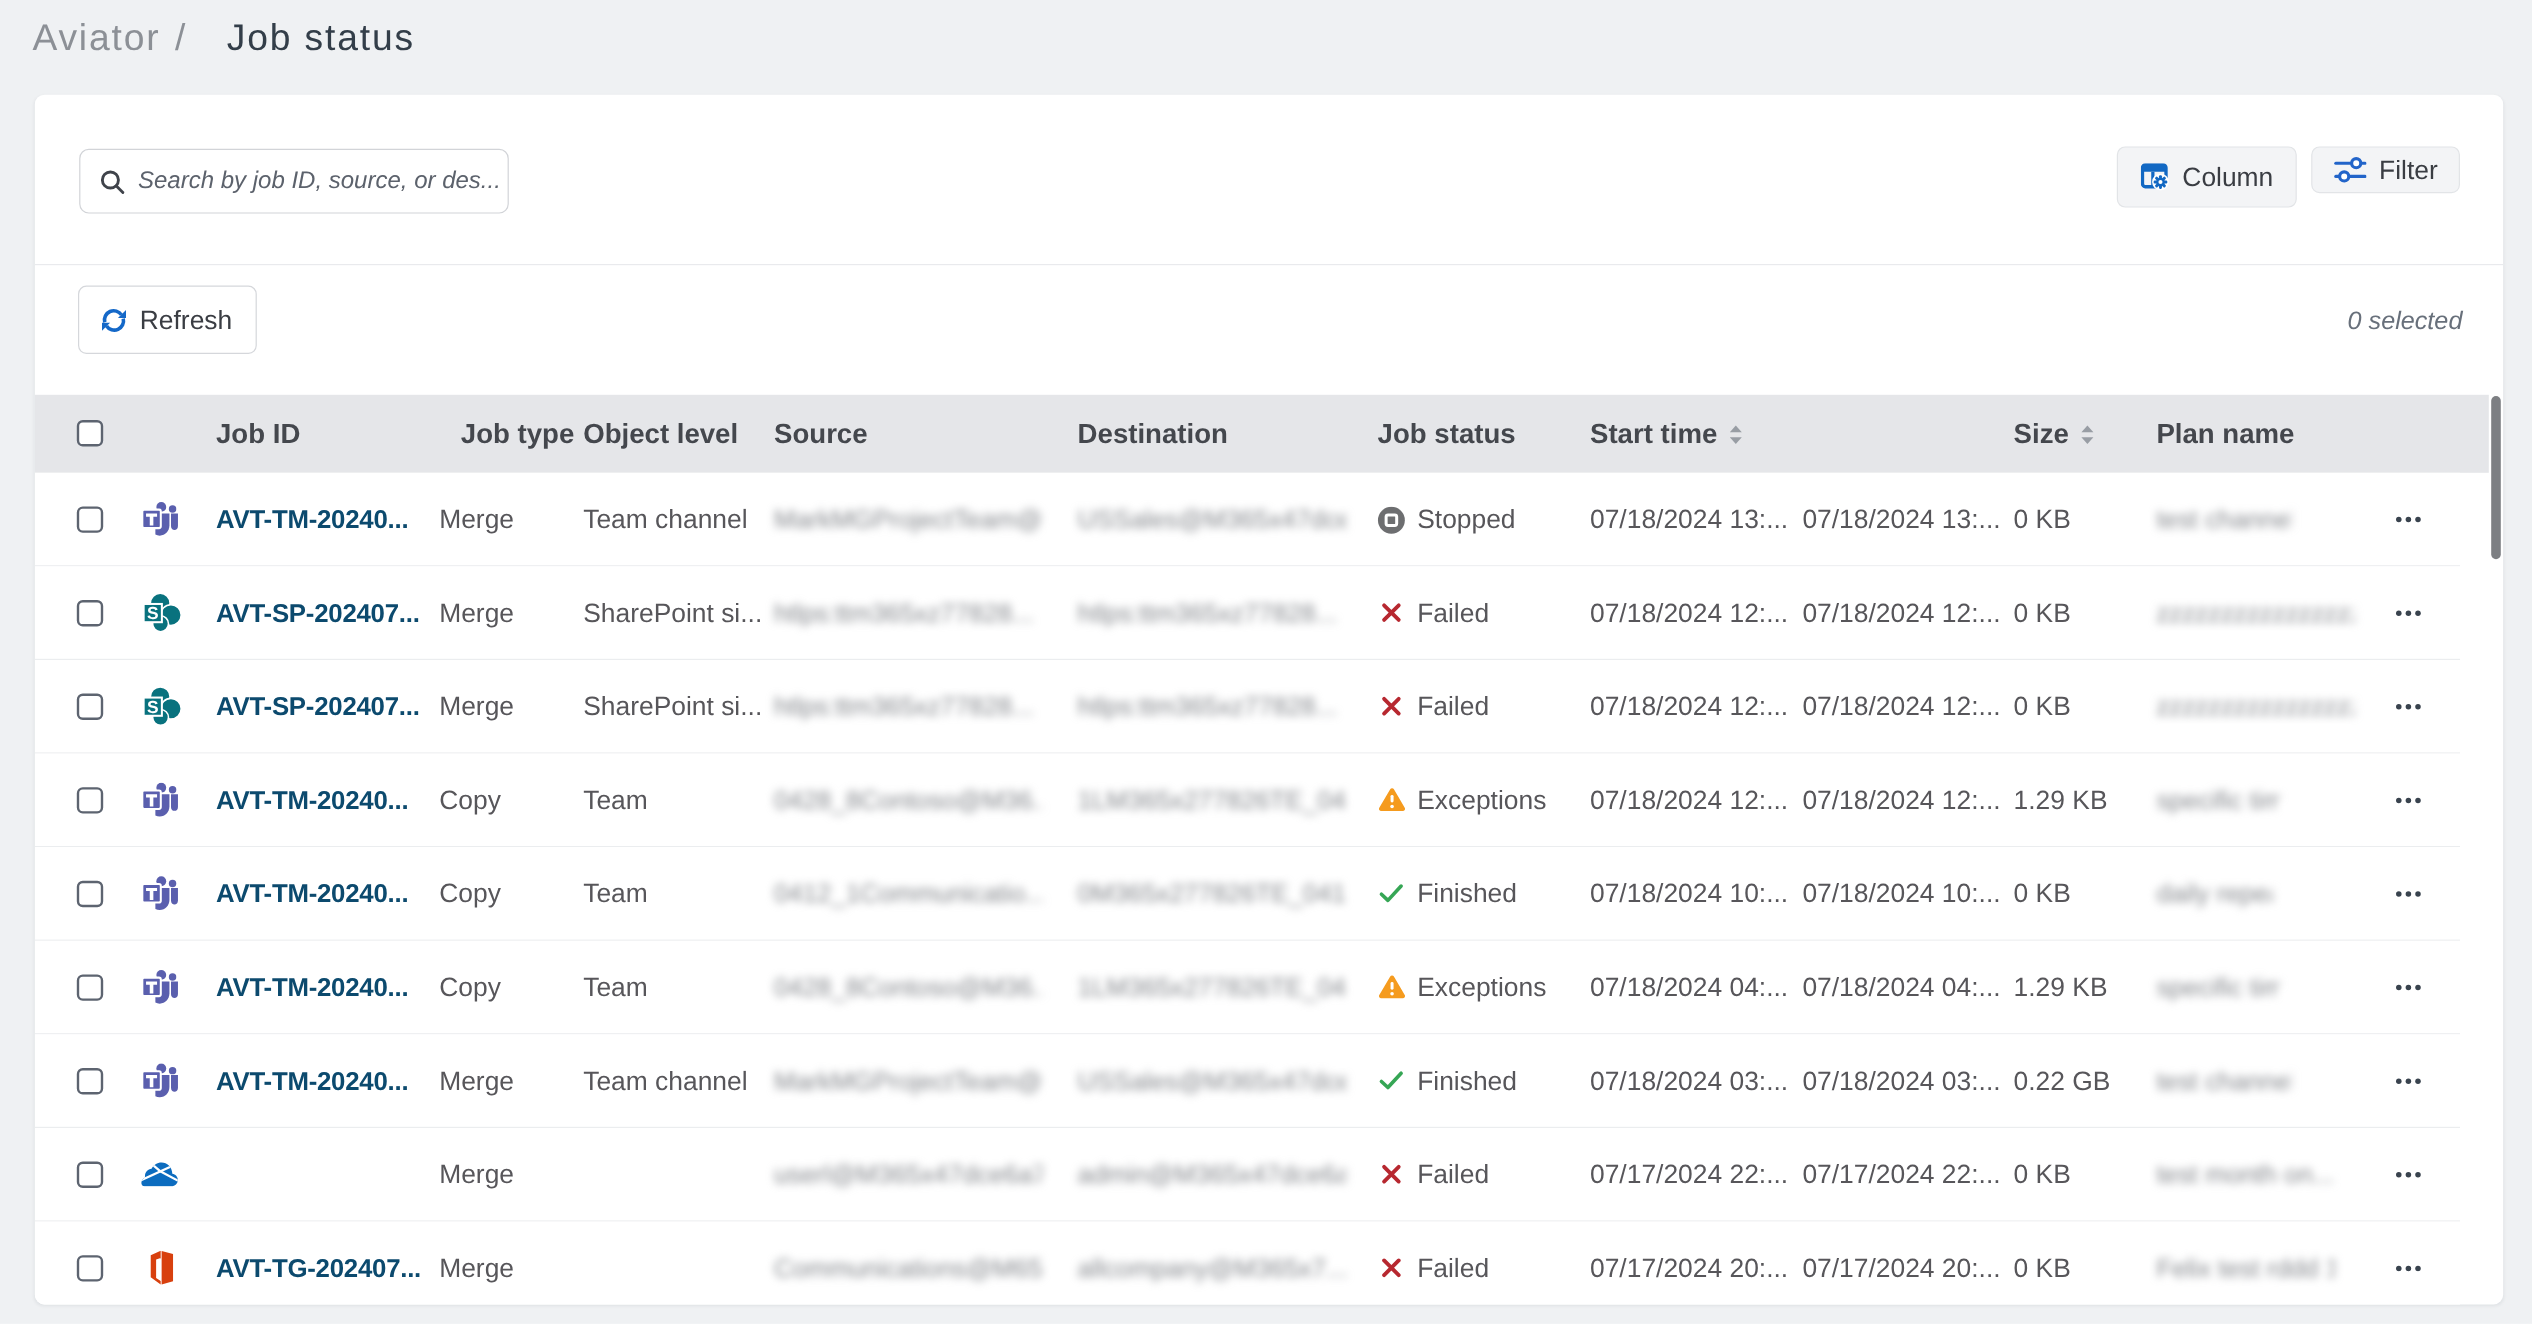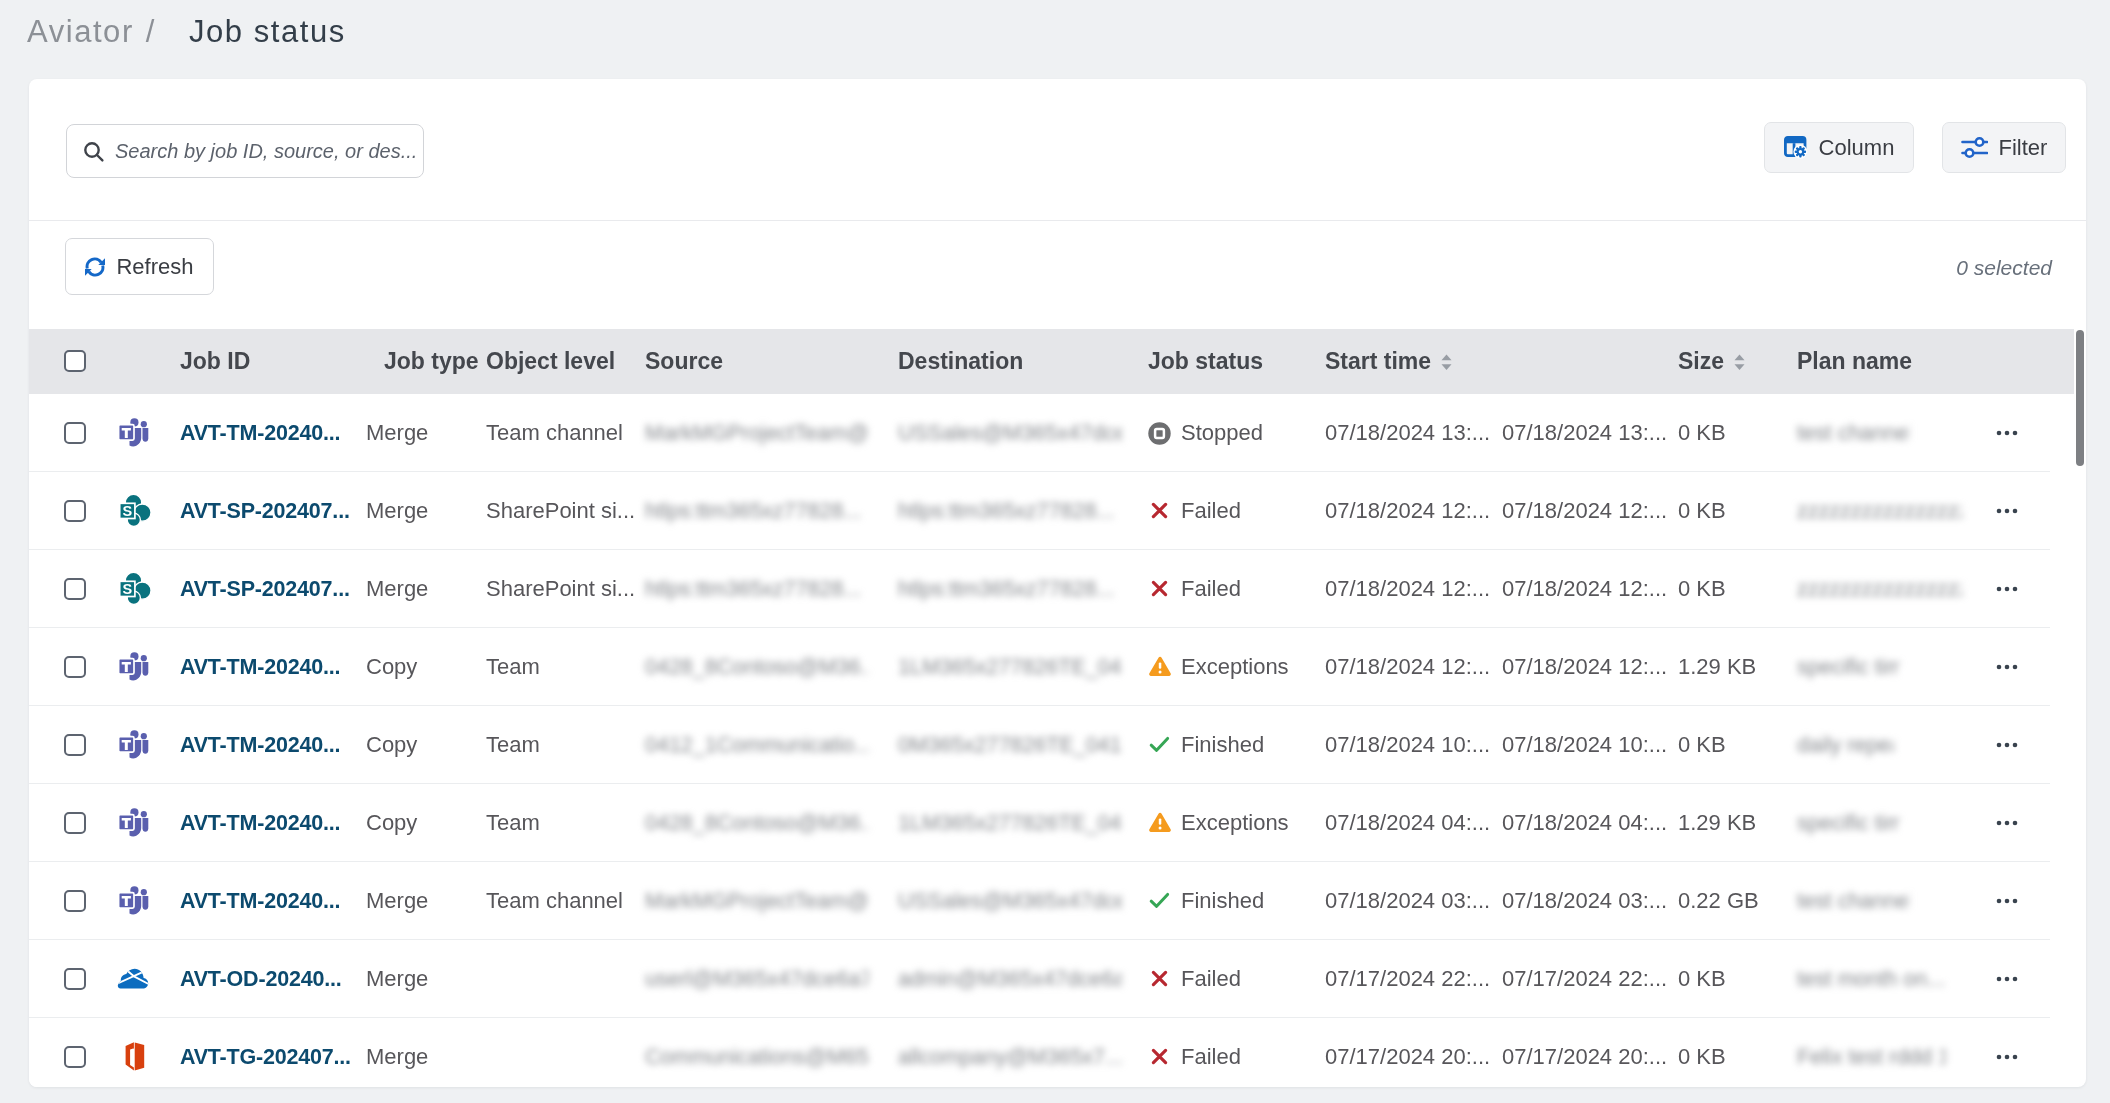--- a/index.html
+++ b/index.html
@@ -6,21 +6,21 @@
 html,body { width:2110px; height:1103px; background:#eff1f3; font-family:"Liberation Sans", sans-serif; overflow:hidden; }
 .crumb { position:absolute; left:27px; top:14px; font-size:31px; letter-spacing:1.55px; color:#8c9096; white-space:nowrap; }
 .crumb .sep { margin:0 33px 0 12px; color:#8c9096; }
 .crumb .cur { color:#333e49; }
 .card { position:absolute; left:29px; top:79px; width:2057px; height:1008px; background:#ffffff; border-radius:8px; box-shadow:0 1px 3px rgba(20,30,40,.07); overflow:hidden; }
 .search { position:absolute; left:37px; top:45px; width:358px; height:54px; border:1px solid #d2d4d8; border-radius:8px; background:#fff; }
 .search svg { position:absolute; left:16px; top:16px; }
 .search .ph { position:absolute; left:48px; top:0; line-height:52px; font-size:20px; font-style:italic; color:#5c626c; white-space:nowrap; }
 .btn { position:absolute; display:flex; align-items:center; justify-content:center; gap:11px; border-radius:7px; font-size:22px; color:#3a3d43; }
 .btn-col { left:1735px; top:43px; width:150px; height:51px; background:#f3f4f6; border:1px solid #e2e4e7; }
-.btn-fil { left:1897px; top:43px; width:124px; height:51px; background:#f3f4f6; border:1px solid #e2e4e7;margin-left:16px; }
+.btn-fil { left:1897px; top:43px; width:124px; height:39px; background:#f3f4f6; border:1px solid #e2e4e7; }
 .tbdiv { position:absolute; left:0; top:141px; width:2057px; height:1px; background:#e9eaed; }
 .btn-ref { left:36px; top:159px; width:149px; height:57px; background:#ffffff; border:1px solid #d5d7db; }
 .selected { position:absolute; right:34px; top:177px; font-size:21px; font-style:italic; color:#68707b; }
 .thead { position:absolute; left:0; top:250px; width:2045px; height:65px; background:#e5e6e9; }
 .thead .cb { top:21px; }
 .th { position:absolute; top:0; line-height:65px; font-size:23px; font-weight:bold; color:#44474d; white-space:nowrap; }
 .sort { vertical-align:middle; margin-left:9px; }
 .row { position:absolute; left:0; width:2021px; height:78px; border-bottom:1px solid #ebedef; background:#fff; }
 .cb { position:absolute; left:35px; top:28px; width:22px; height:22px; border:2px solid #5d6470; border-radius:5px; background:#fff; }
 .cell { position:absolute; top:0; line-height:78px; font-size:22px; color:#57565a; white-space:nowrap; }
@@ -330,21 +330,20 @@
           <clipPath id="odc">
             <path d="M8.6 20.6 h17.2 c3.0 0 5.4-2.4 5.4-5.3 0-2.7-2.0-4.9-4.6-5.2C26.3 4.3 22.3 0.7 17.6 0.7 14 0.7 10.8 2.8 9.3 5.9 6.2 6.2 3.8 8.8 3.8 12 c0 .4 0 .8.1 1.2 C2.1 14 0.8 15.8 0.8 17.8 c0 1.6 1.2 2.8 2.7 2.8 z"></path>
           </clipPath>
         </defs>
 <g clip-path="url(#odc)">
 <rect x="0" y="0" width="32" height="21" fill="#0c6cbf"></rect>
 <path d="M-0.5 15.9 L31 1.6" stroke="#ffffff" stroke-width="1.9" fill="none"></path>
 <path d="M8.6 1.2 L16.9 8.3 L31.5 16.0" stroke="#ffffff" stroke-width="1.9" fill="none" stroke-linejoin="round"></path>
 </g>
 </svg>
-<span class="cell bold" style="left:151px">AVT-OD-20240...</span>
 <span class="cell" style="left:337px">Merge</span>
 <span class="blur" style="left:616px;width:224px">userl@M365x47dce6a7...</span>
 <span class="blur" style="left:869px;width:224px">admin@M365x47dce6a...</span>
 <svg class="sticon" style="left:1122px;top:30px" width="17" height="17" viewBox="0 0 17 17">
 <path d="M2.4 2.4 L14.6 14.6 M14.6 2.4 L2.4 14.6" stroke="#b72830" stroke-width="3.2" stroke-linecap="round"></path>
 </svg>
 <span class="cell" style="left:1152px">Failed</span>
 <span class="cell" style="left:1296px">07/17/2024 22:...</span>
 <span class="cell" style="left:1473px">07/17/2024 22:...</span>
 <span class="cell" style="left:1649px">0 KB</span>

